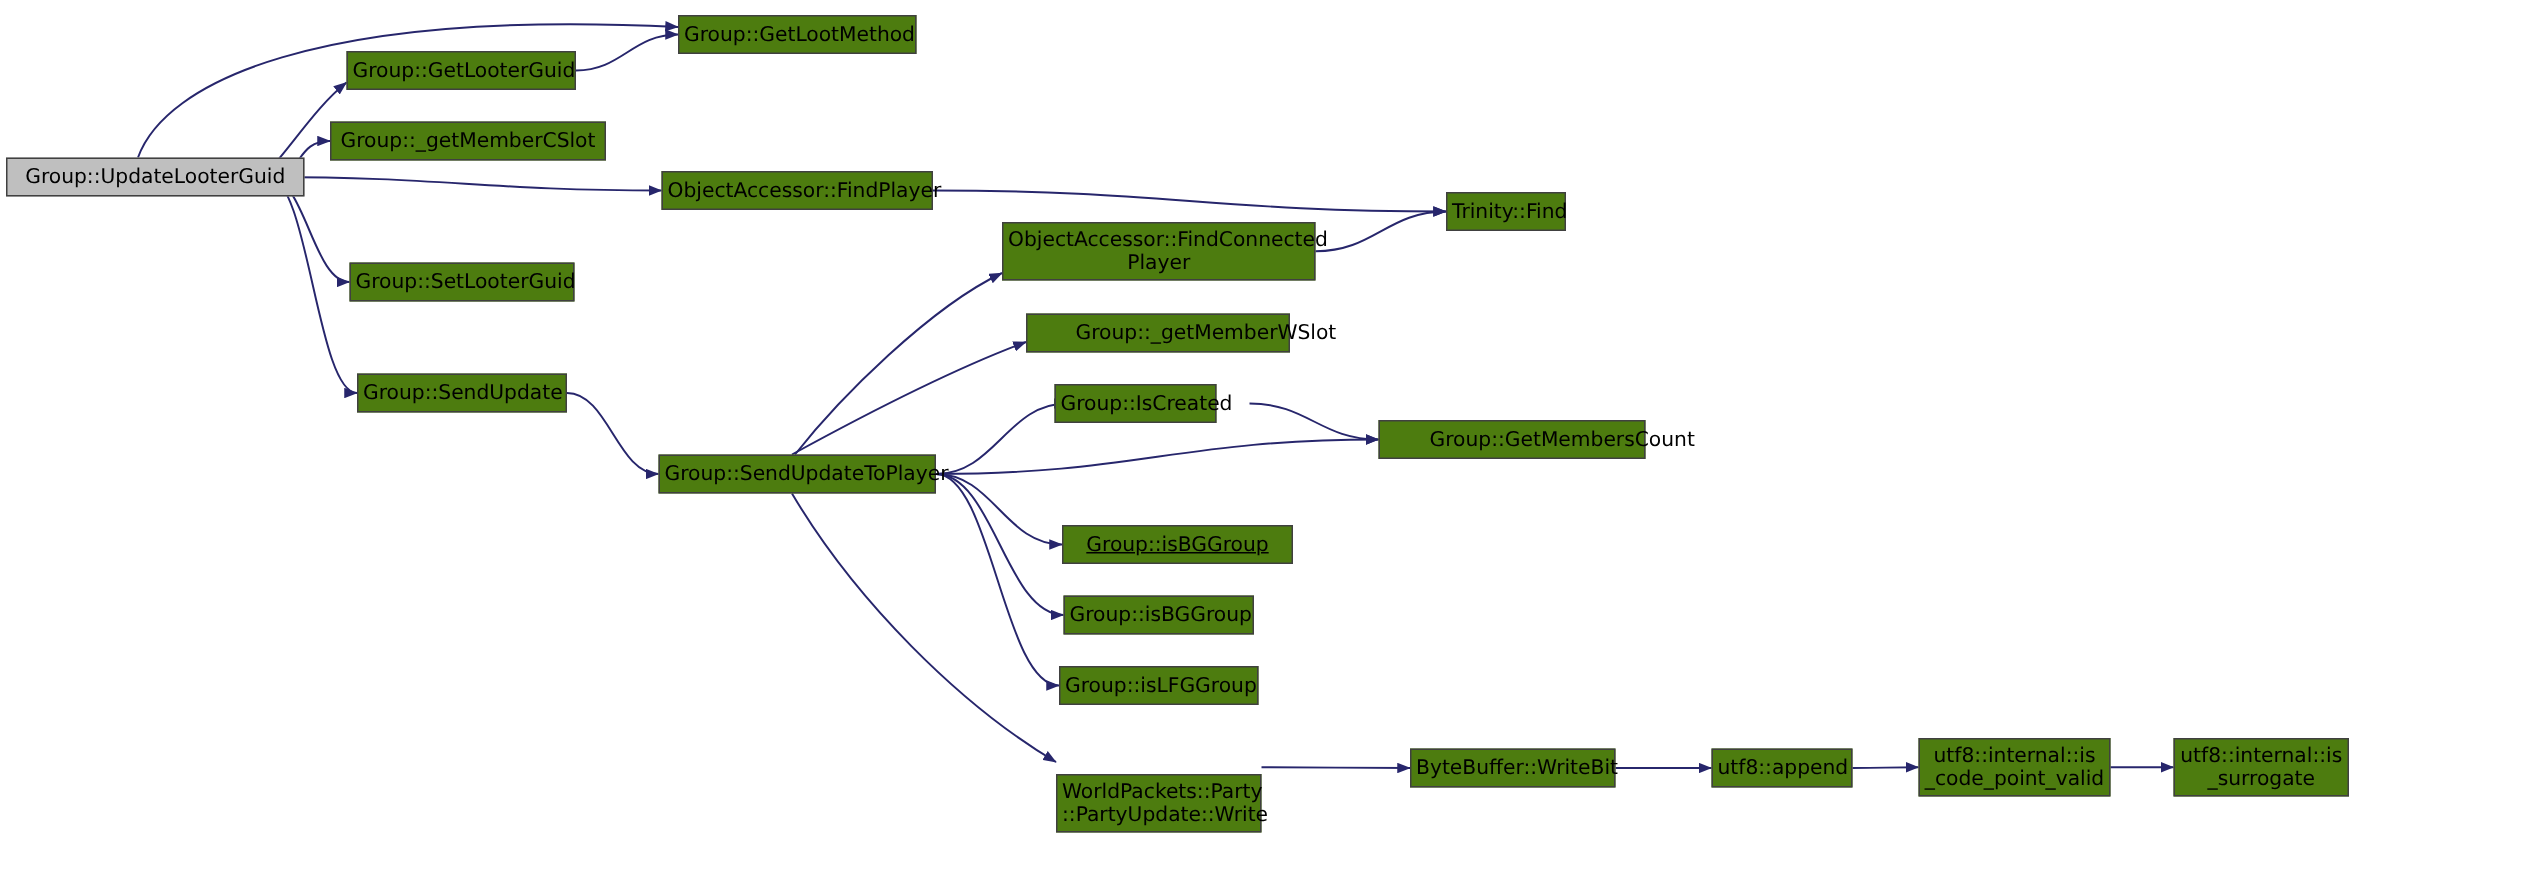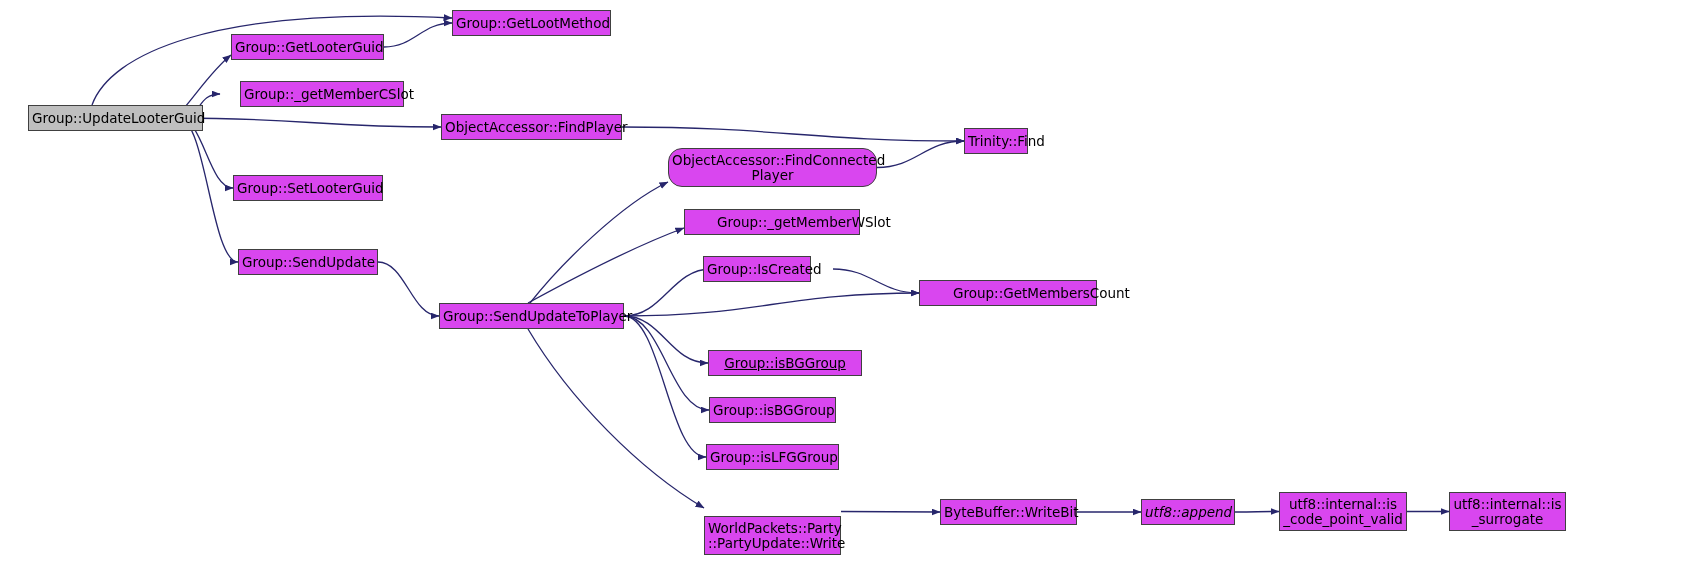--- a/index.html
+++ b/index.html
@@ -21,21 +21,21 @@
     left: 0;
     top: 0;
     width: 1691px;
     height: 579px;
     pointer-events: none;
   }
   .gnode {
     position: absolute;
     box-sizing: border-box;
     border: 1px solid #404040;
-    background: #d946ef;
+    background: #4d7c0f;
     color: #000000;
     display: flex;
     align-items: center;
     justify-content: center;
     text-align: center;
     font-size: 13.5px;
     line-height: 15px;
     letter-spacing: 0px;
     white-space: pre-line;
     padding: 0 3px;
@@ -82,40 +82,40 @@
         <path d="M 528,329 C 570,400 640,470 704,508" fill="none" stroke="#27266c" stroke-width="1.3" marker-end="url(#arrowhead)"></path>
         <path d="M 833,269 C 871.7,269 880.3,293 919,293" fill="none" stroke="#27266c" stroke-width="1.3" marker-end="url(#arrowhead)"></path>
         <path d="M 841,511.5 C 885.55,511.5 895.45,512 940,512" fill="none" stroke="#27266c" stroke-width="1.3" marker-end="url(#arrowhead)"></path>
         <path d="M 1077,512 C 1105.8,512 1112.2,512 1141,512" fill="none" stroke="#27266c" stroke-width="1.3" marker-end="url(#arrowhead)"></path>
         <path d="M 1235,512 C 1259,512 1255,511.5 1279,511.5" fill="none" stroke="#27266c" stroke-width="1.3" marker-end="url(#arrowhead)"></path>
         <path d="M 1407,511.5 C 1431,511.5 1425,511.5 1449,511.5" fill="none" stroke="#27266c" stroke-width="1.3" marker-end="url(#arrowhead)"></path>
       </g>
   </svg>
 
   <div id="nodes-layer">
-      <div class="gnode root" style="left: 4px; top: 105px; width: 175px; height: 26px; margin-left: 24px;"><span class="nlabel">Group::UpdateLooterGuid</span></div>
+      <div class="gnode root" style="left: 4px; top: 105px; width: 199px; height: 26px;"><span class="nlabel">Group::UpdateLooterGuid</span></div>
       <div class="gnode" style="left: 452px; top: 10px; width: 159px; height: 26px;"><span class="nlabel">Group::GetLootMethod</span></div>
       <div class="gnode" style="left: 231px; top: 34px; width: 153px; height: 26px;"><span class="nlabel">Group::GetLooterGuid</span></div>
-      <div class="gnode" style="left: 220px; top: 81px; width: 164px; height: 26px; margin-left: 20px;"><span class="nlabel">Group::_getMemberCSlot</span></div>
+      <div class="gnode" style="left: 220px; top: 81px; width: 184px; height: 26px;"><span class="nlabel">Group::_getMemberCSlot</span></div>
       <div class="gnode" style="left: 441px; top: 114px; width: 181px; height: 26px;"><span class="nlabel">ObjectAccessor::FindPlayer</span></div>
       <div class="gnode" style="left: 233px; top: 175px; width: 150px; height: 26px; justify-content: center;"><span class="nlabel">Group::SetLooterGuid</span></div>
       <div class="gnode" style="left: 238px; top: 249px; width: 140px; height: 26px;"><span class="nlabel">Group::SendUpdate</span></div>
-      <div class="gnode" style="left: 668px; top: 148px; width: 209px; height: 39px; border-radius: 14px;"><span class="nlabel">ObjectAccessor::FindConnected
+      <div class="gnode" style="left: 668px; top: 148px; width: 209px; height: 39px;"><span class="nlabel">ObjectAccessor::FindConnected
 Player</span></div>
-      <div class="gnode" style="left: 964px; top: 128px; width: 64px; height: 26px;"><span class="nlabel">Trinity::Find</span></div>
+      <div class="gnode" style="left: 964px; top: 128px; width: 80px; height: 26px;"><span class="nlabel">Trinity::Find</span></div>
       <div class="gnode" style="left: 684px; top: 209px; width: 176px; height: 26px; padding-left: 32px;"><span class="nlabel">Group::_getMemberWSlot</span></div>
       <div class="gnode" style="left: 703px; top: 256px; width: 108px; height: 26px;"><span class="nlabel">Group::IsCreated</span></div>
       <div class="gnode" style="left: 919px; top: 280px; width: 178px; height: 26px; padding-left: 33px;"><span class="nlabel">Group::GetMembersCount</span></div>
       <div class="gnode" style="left: 439px; top: 303px; width: 185px; height: 26px;"><span class="nlabel">Group::SendUpdateToPlayer</span></div>
       <div class="gnode" style="left: 708px; top: 350px; width: 154px; height: 26px; text-decoration: underline;"><span class="nlabel">Group::isBGGroup</span></div>
       <div class="gnode" style="left: 709px; top: 397px; width: 127px; height: 26px;"><span class="nlabel">Group::isBGGroup</span></div>
       <div class="gnode" style="left: 706px; top: 444px; width: 133px; height: 26px;"><span class="nlabel">Group::isLFGGroup</span></div>
       <div class="gnode" style="left: 704px; top: 516px; width: 137px; height: 39px;"><span class="nlabel">WorldPackets::Party
 ::PartyUpdate::Write</span></div>
       <div class="gnode" style="left: 940px; top: 499px; width: 137px; height: 26px;"><span class="nlabel">ByteBuffer::WriteBit</span></div>
-      <div class="gnode" style="left: 1141px; top: 499px; width: 94px; height: 26px; font-style: italic;"><span class="nlabel">utf8::append</span></div>
+      <div class="gnode" style="left: 1141px; top: 499px; width: 94px; height: 26px;"><span class="nlabel">utf8::append</span></div>
       <div class="gnode" style="left: 1279px; top: 492px; width: 128px; height: 39px;"><span class="nlabel">utf8::internal::is
 _code_point_valid</span></div>
       <div class="gnode" style="left: 1449px; top: 492px; width: 117px; height: 39px;"><span class="nlabel">utf8::internal::is
 _surrogate</span></div>
     </div>
 
 </div>
 
 </body></html>

